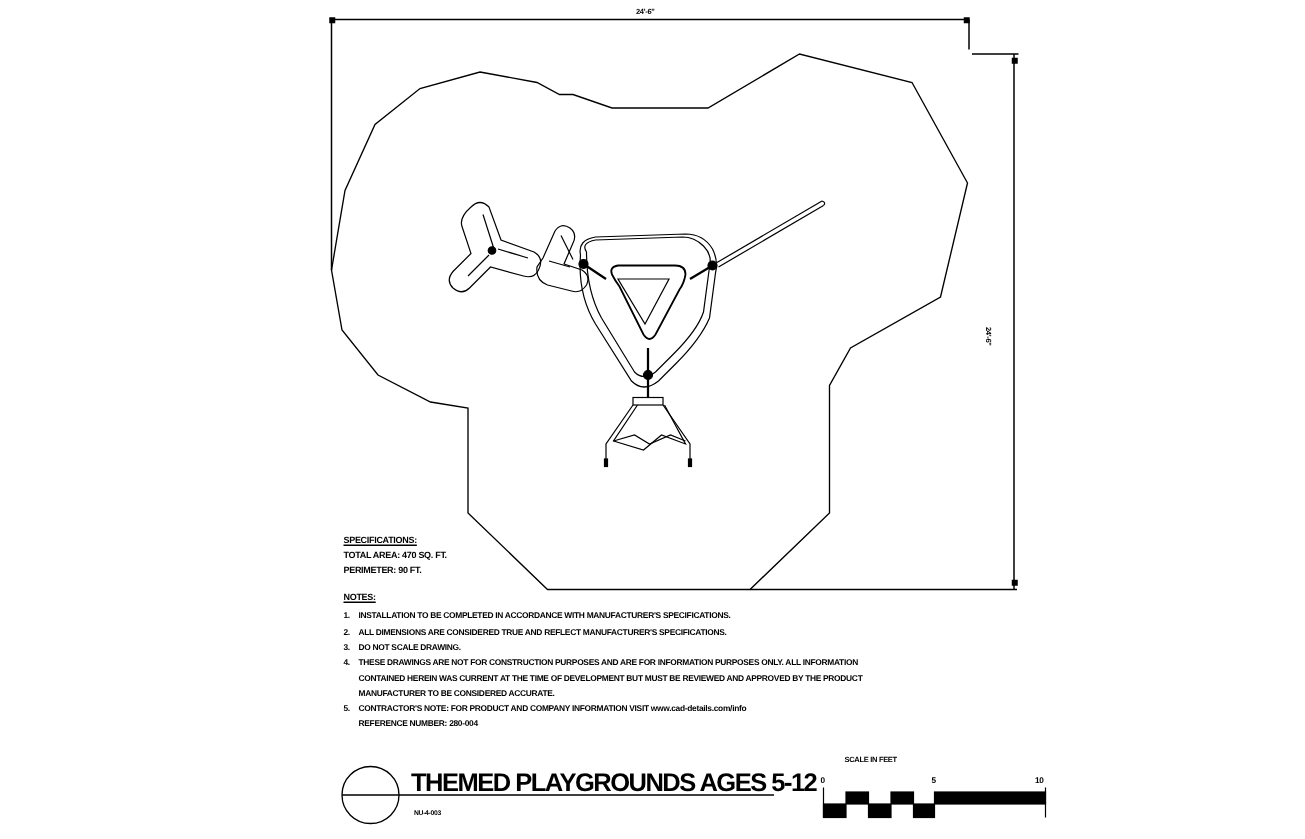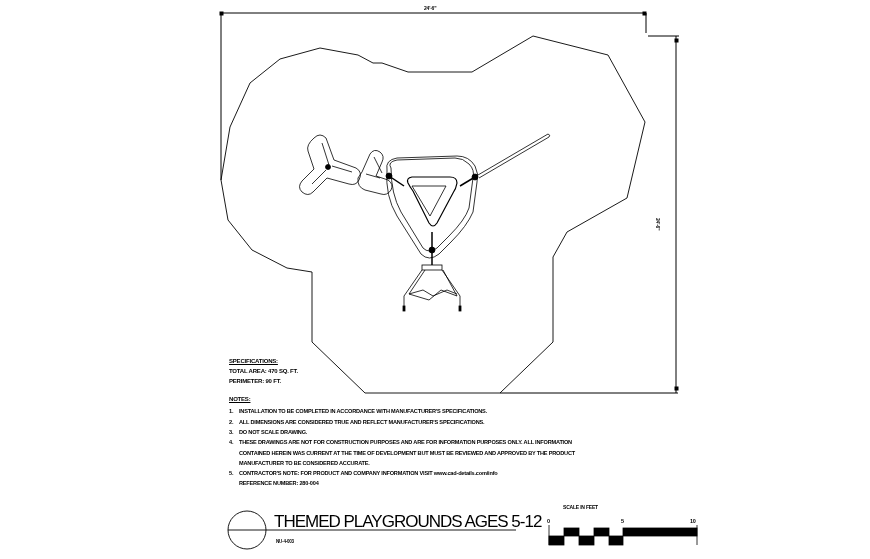--- a/index.html
+++ b/index.html
@@ -7,21 +7,21 @@
   svg.drawing { position:absolute; left:0; top:0; }
   .txt { position:absolute; font-family:"Liberation Sans", sans-serif; font-weight:bold; color:#000; white-space:nowrap; letter-spacing:-0.2px; }
   .spec-title { left:229px; top:358px; font-size:6px; text-decoration:underline; }
   .spec-line { left:229px; font-size:6px; }
   .notes-title { left:229px; top:396px; font-size:6px; text-decoration:underline; }
   .note { left:229px; font-size:5.6px; }
   .note .num { display:inline-block; width:10px; }
   .note-cont { left:239px; font-size:5.6px; }
   .dim-top { left:424px; top:5px; font-size:5px; }
   .dim-right { left:661px; top:218px; font-size:5px; transform:rotate(90deg); transform-origin:left top; }
-  .title-main { left:274px; top:512px; font-size:17px; font-weight:normal; letter-spacing:-1px; }
+  .title-main { left:274px; top:512px; font-size:17px; font-weight:bold; letter-spacing:-1px; }
   .title-ref { left:276px; top:539px; font-size:4.5px; }
   .scale-label { left:563px; top:504px; font-size:5px; }
   .scale-num { top:518px; font-size:5.5px; }
 </style>
 </head>
 <body>
 
 <svg class="drawing" width="870" height="559" viewBox="0 0 870 559" xmlns="http://www.w3.org/2000/svg">
 
   <g stroke="#000" stroke-width="1" fill="none">

